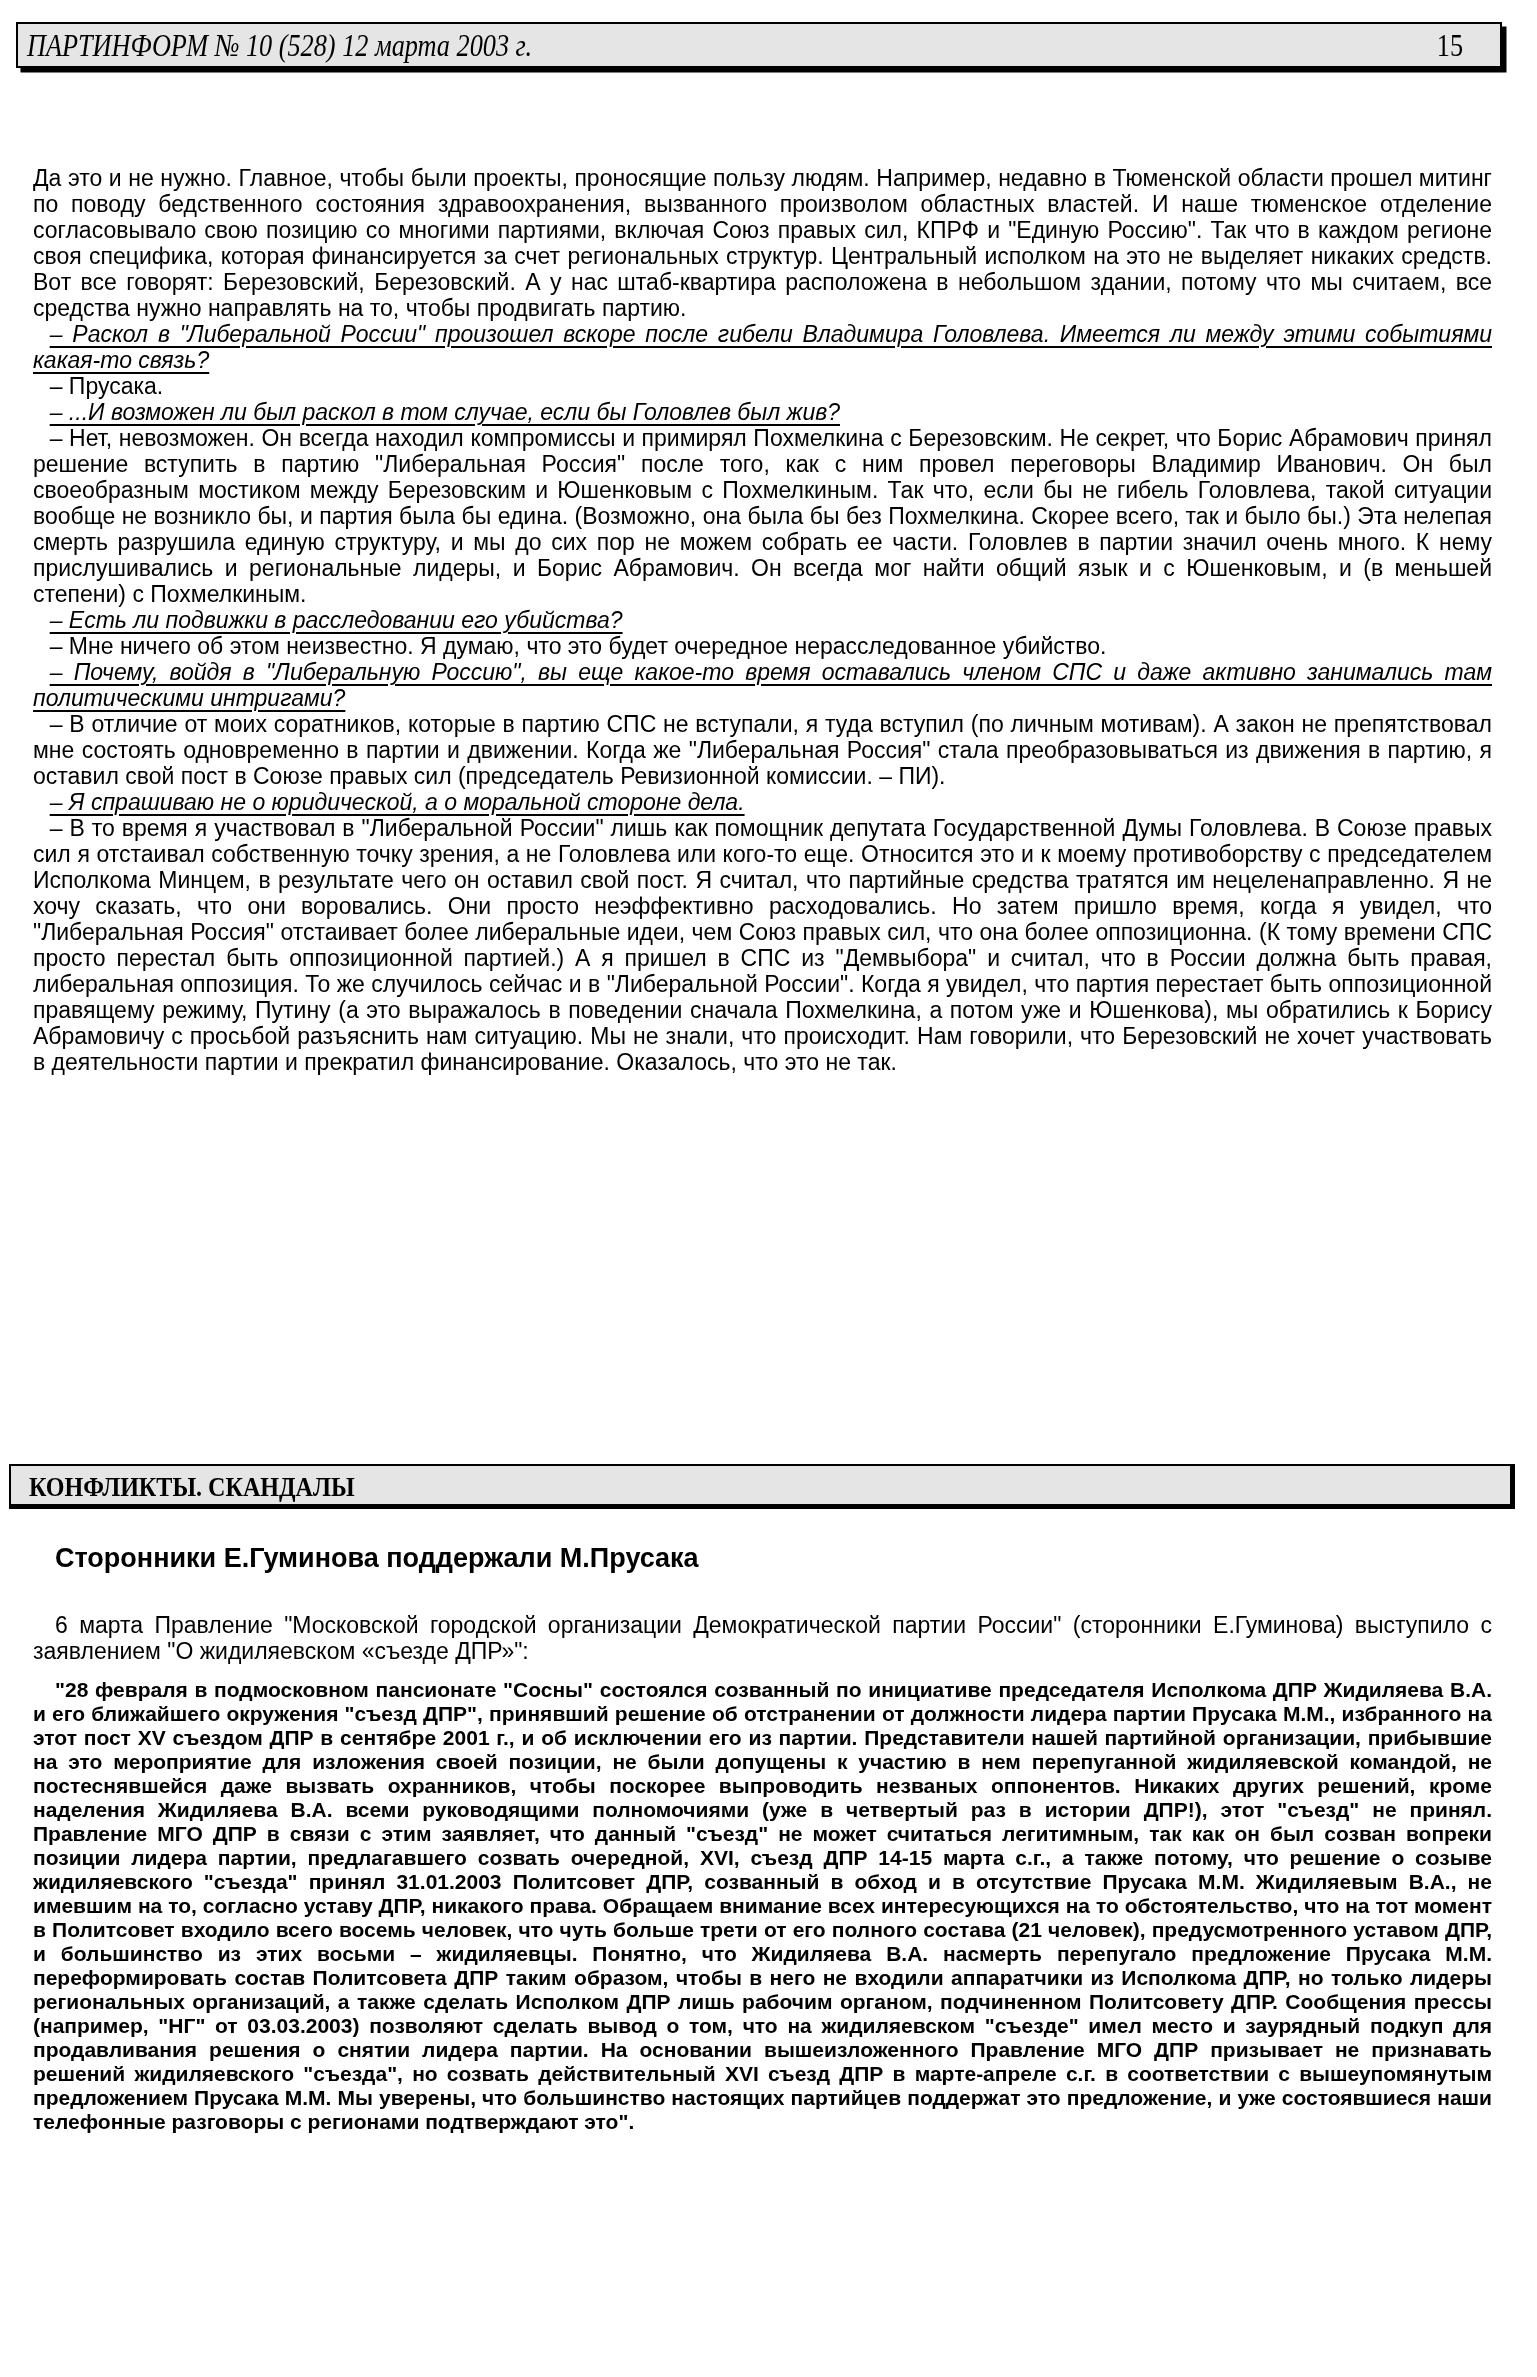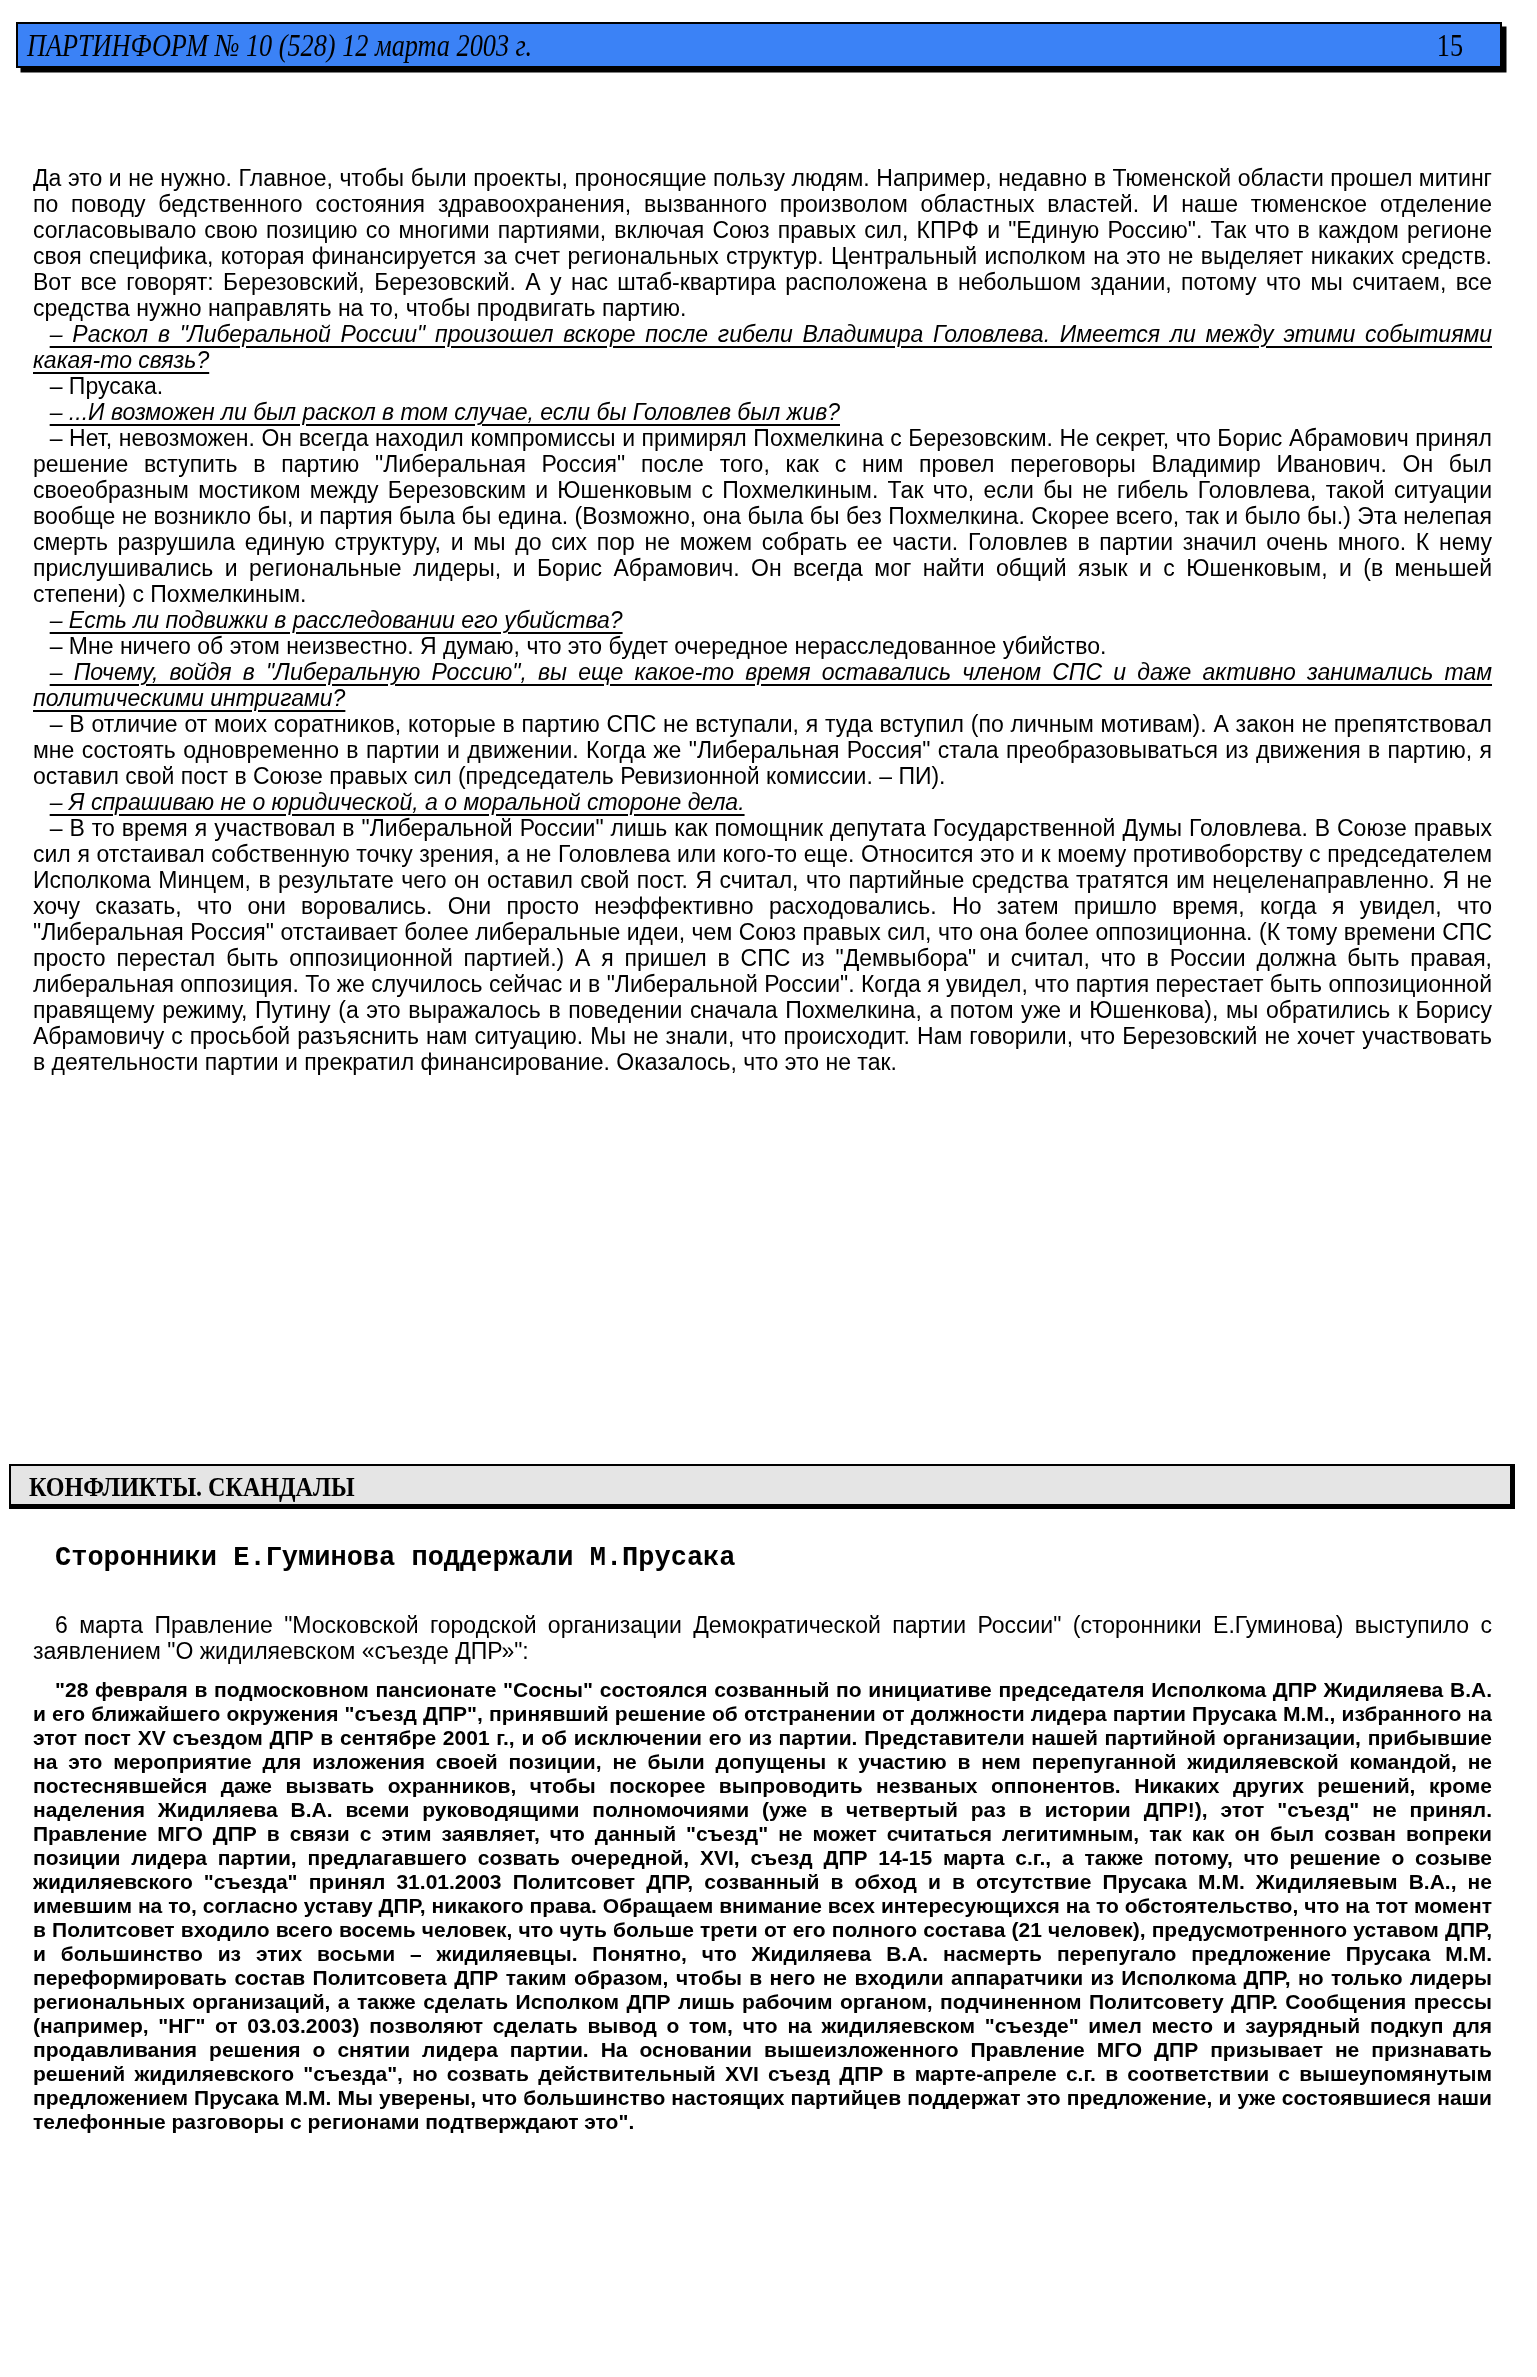--- a/index.html
+++ b/index.html
@@ -1,20 +1,20 @@
 <!DOCTYPE html>
 <html style="font-size:10.2px"><head>
 <meta charset="utf-8">
 <style>
   html, body { margin: 0; padding: 0; background: #ffffff; }
   body { width: 1537px; height: 2377px; position: relative; overflow: hidden; color: #000; }
 
   .masthead {
     position: absolute; left: 16px; top: 22.4px; width: 1482px; height: 42px;
-    border: 2.6px solid #000; background: #3b82f6;
+    border: 2.6px solid #000; background: #e5e5e5;
     box-shadow: 4.5px 4.5px 0 0 #000;
     font-family: "Liberation Serif", "DejaVu Serif", serif;
   }
   .masthead .title {
     position: absolute; left: 9px; top: 2.6px;
     font-style: italic; font-size: 32px; line-height: 37px;
     transform: scaleX(0.82); transform-origin: left center; white-space: nowrap;
   }
   .masthead .page-no {
     position: absolute; right: 37px; top: 2.6px;
@@ -40,21 +40,21 @@
   }
   .section-bar .label {
     position: absolute; left: 18px; top: 3.8px;
     font-family: "Liberation Serif", "DejaVu Serif", serif;
     font-weight: bold; font-size: 28px; line-height: 33px;
     transform: scaleX(0.86); transform-origin: left center; white-space: nowrap;
   }
 
   .article-title {
     position: absolute; left: 55px; top: 1542px;
-    font-family: Liberation Mono, monospace;
+    font-family: Liberation Sans, sans-serif;
     font-weight: bold; font-size: 27px; line-height: 32px; white-space: nowrap; text-align: center;
   }
   .lead { top: 1574px; font-size: 23px; line-height: 26px; }
   .lead p { margin: 0; text-align: justify; text-indent: 22px; }
 
   .statement { top: 1640px; font-size: 21px; line-height: 24px; font-weight: bold; }
   .statement p { margin: 0; text-align: justify; text-indent: 22px; }
 </style>
 </head>
 <body>

